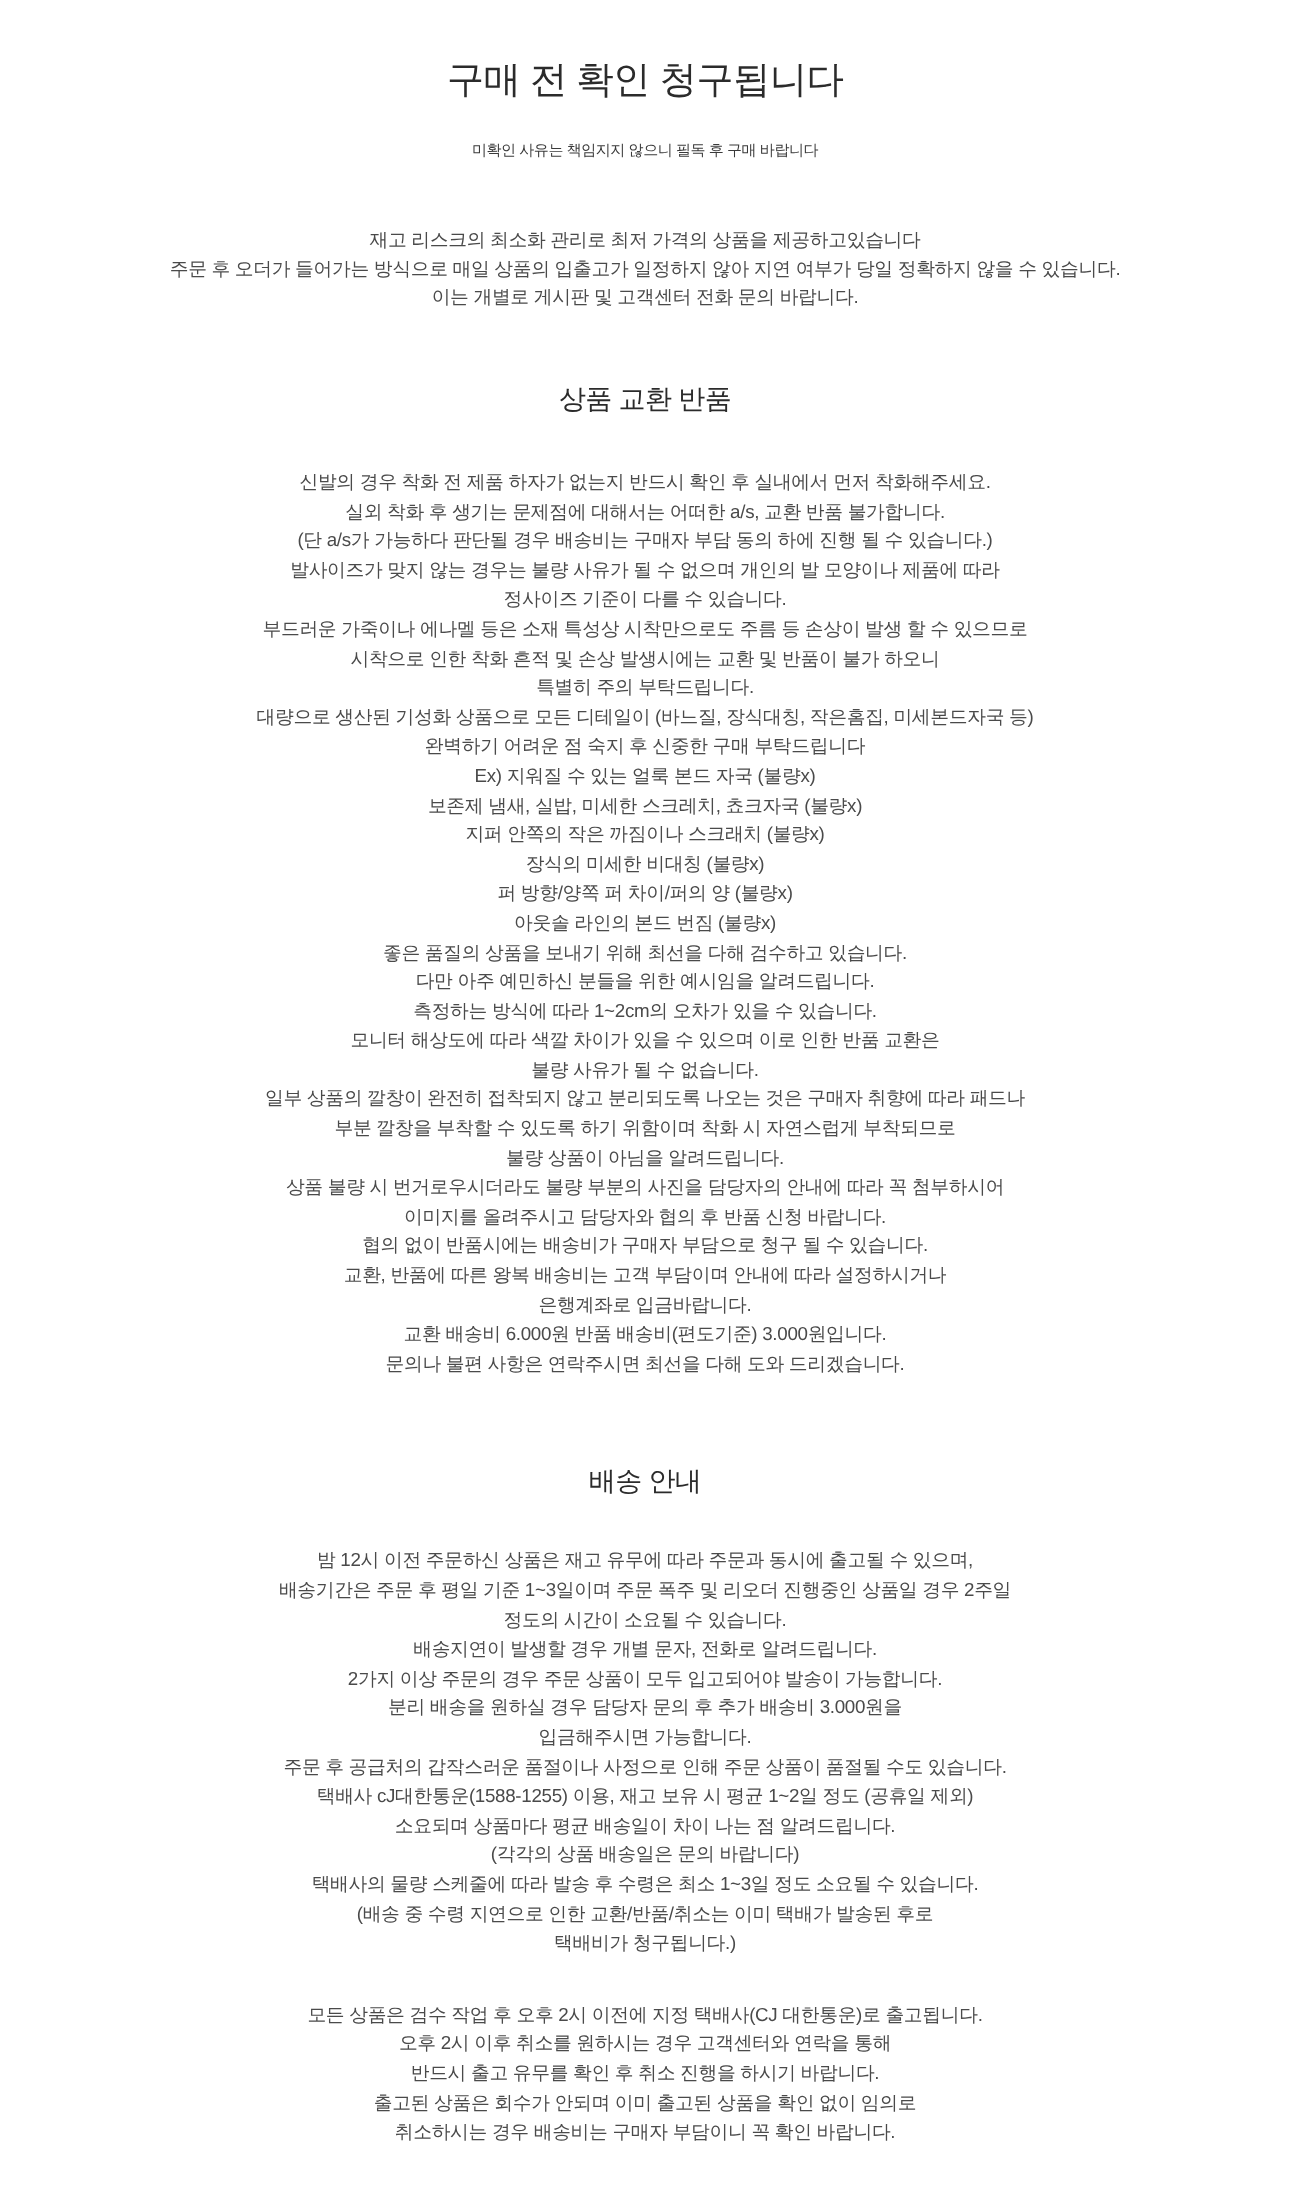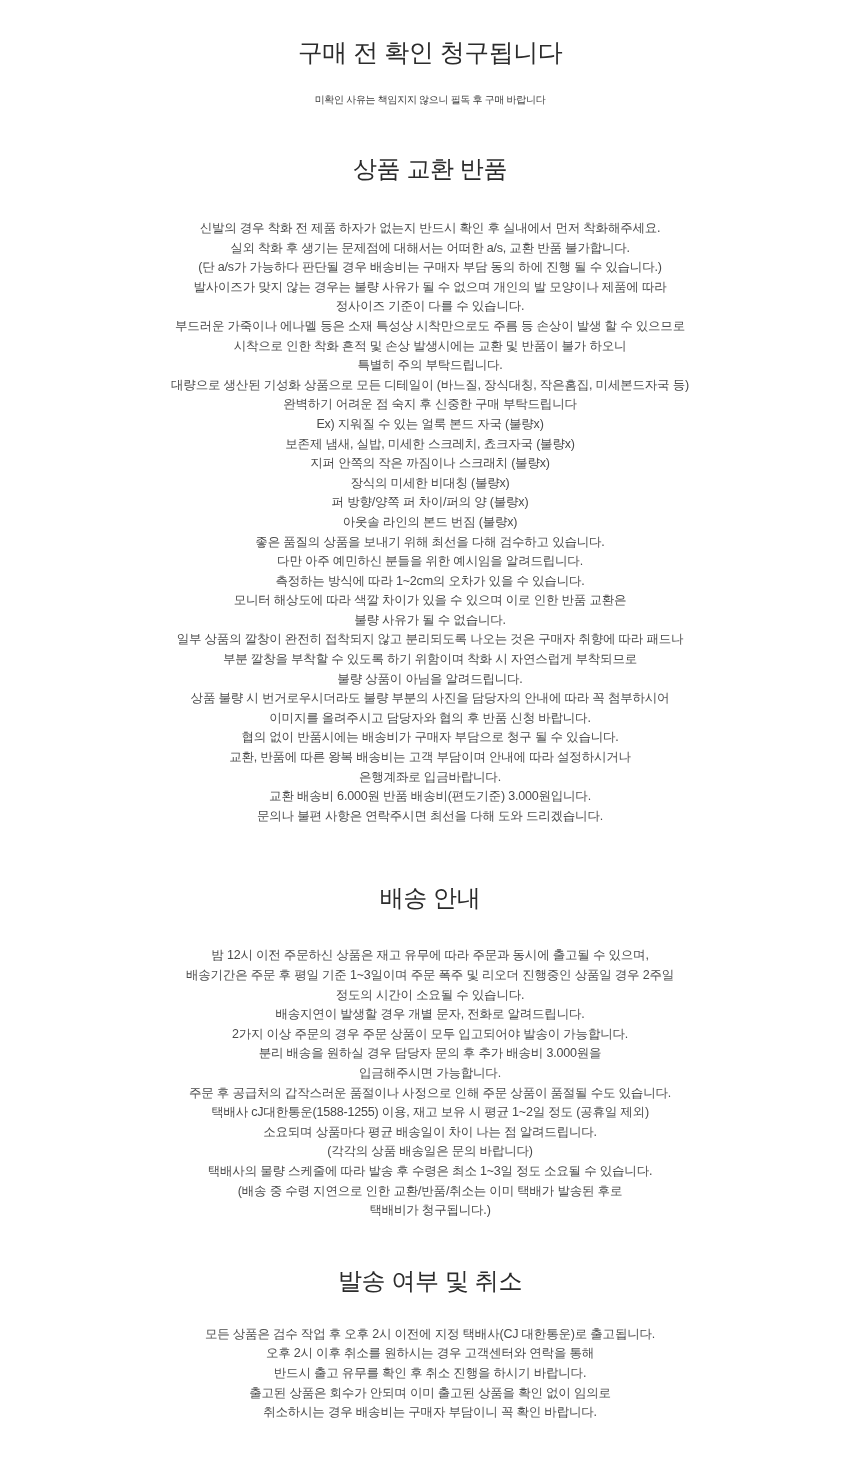--- a/index.html
+++ b/index.html
@@ -42,21 +42,21 @@
     text-align: center;
     font-size: 12.5px;
     line-height: 19px;
     color: #4a4a4a;
     letter-spacing: -0.2px;
     margin: 0;
     padding-top: 44px;
   }
   .section-heading {
     text-align: center;
-    font-size: 24px;
+    font-size: 18px;
     font-weight: 400;
     color: #2b2b2b;
     letter-spacing: -0.4px;
     margin: 0;
   }
   .sec-exchange .section-heading { padding-top: 46px; }
   .sec-shipping .section-heading { padding-top: 56px; }
   .sec-dispatch .section-heading { padding-top: 44px; }
 
   .body-block {
@@ -73,29 +73,29 @@
 </style>
 </head>
 <body>
 
 <div class="page">
 
   <h1 class="main-title">구매 전 확인 청구됩니다</h1>
 
   <p class="sub-title">미확인 사유는 책임지지 않으니 필독 후 구매 바랍니다</p>
 
+  <p class="intro-block">재고 리스크의 최소화 관리로 최저 가격의 상품을 제공하고있습니다<br>주문 후 오더가 들어가는 방식으로 매일 상품의 입출고가 일정하지 않아 지연 여부가 당일 정확하지 않을 수 있습니다.<br>이는 개별로 게시판 및 고객센터 전화 문의 바랍니다.</p>
 
   <section class="sec-exchange">
     <h2 class="section-heading">상품 교환 반품</h2>
     <p class="body-block">신발의 경우 착화 전 제품 하자가 없는지 반드시 확인 후 실내에서 먼저 착화해주세요.<br>실외 착화 후 생기는 문제점에 대해서는 어떠한 a/s, 교환 반품 불가합니다.<br>(단 a/s가 가능하다 판단될 경우 배송비는 구매자 부담 동의 하에 진행 될 수 있습니다.)<br>발사이즈가 맞지 않는 경우는 불량 사유가 될 수 없으며 개인의 발 모양이나 제품에 따라<br>정사이즈 기준이 다를 수 있습니다.<br>부드러운 가죽이나 에나멜 등은 소재 특성상 시착만으로도 주름 등 손상이 발생 할 수 있으므로<br>시착으로 인한 착화 흔적 및 손상 발생시에는 교환 및 반품이 불가 하오니<br>특별히 주의 부탁드립니다.<br>대량으로 생산된 기성화 상품으로 모든 디테일이 (바느질, 장식대칭, 작은홈집, 미세본드자국 등)<br>완벽하기 어려운 점 숙지 후 신중한 구매 부탁드립니다<br>Ex) 지워질 수 있는 얼룩 본드 자국 (불량x)<br>보존제 냄새, 실밥, 미세한 스크레치, 쵸크자국 (불량x)<br>지퍼 안쪽의 작은 까짐이나 스크래치 (불량x)<br>장식의 미세한 비대칭 (불량x)<br>퍼 방향/양쪽 퍼 차이/퍼의 양 (불량x)<br>아웃솔 라인의 본드 번짐 (불량x)<br>좋은 품질의 상품을 보내기 위해 최선을 다해 검수하고 있습니다.<br>다만 아주 예민하신 분들을 위한 예시임을 알려드립니다.<br>측정하는 방식에 따라 1~2cm의 오차가 있을 수 있습니다.<br>모니터 해상도에 따라 색깔 차이가 있을 수 있으며 이로 인한 반품 교환은<br>불량 사유가 될 수 없습니다.<br>일부 상품의 깔창이 완전히 접착되지 않고 분리되도록 나오는 것은 구매자 취향에 따라 패드나<br>부분 깔창을 부착할 수 있도록 하기 위함이며 착화 시 자연스럽게 부착되므로<br>불량 상품이 아님을 알려드립니다.<br>상품 불량 시 번거로우시더라도 불량 부분의 사진을 담당자의 안내에 따라 꼭 첨부하시어<br>이미지를 올려주시고 담당자와 협의 후 반품 신청 바랍니다.<br>협의 없이 반품시에는 배송비가 구매자 부담으로 청구 될 수 있습니다.<br>교환, 반품에 따른 왕복 배송비는 고객 부담이며 안내에 따라 설정하시거나<br>은행계좌로 입금바랍니다.<br>교환 배송비 6.000원 반품 배송비(편도기준) 3.000원입니다.<br>문의나 불편 사항은 연락주시면 최선을 다해 도와 드리겠습니다.</p>
   </section>
 
   <section class="sec-shipping">
     <h2 class="section-heading">배송 안내</h2>
     <p class="body-block">밤 12시 이전 주문하신 상품은 재고 유무에 따라 주문과 동시에 출고될 수 있으며,<br>배송기간은 주문 후 평일 기준 1~3일이며 주문 폭주 및 리오더 진행중인 상품일 경우 2주일<br>정도의 시간이 소요될 수 있습니다.<br>배송지연이 발생할 경우 개별 문자, 전화로 알려드립니다.<br>2가지 이상 주문의 경우 주문 상품이 모두 입고되어야 발송이 가능합니다.<br>분리 배송을 원하실 경우 담당자 문의 후 추가 배송비 3.000원을<br>입금해주시면 가능합니다.<br>주문 후 공급처의 갑작스러운 품절이나 사정으로 인해 주문 상품이 품절될 수도 있습니다.<br>택배사 cJ대한통운(1588-1255) 이용, 재고 보유 시 평균 1~2일 정도 (공휴일 제외)<br>소요되며 상품마다 평균 배송일이 차이 나는 점 알려드립니다.<br>(각각의 상품 배송일은 문의 바랍니다)<br>택배사의 물량 스케줄에 따라 발송 후 수령은 최소 1~3일 정도 소요될 수 있습니다.<br>(배송 중 수령 지연으로 인한 교환/반품/취소는 이미 택배가 발송된 후로<br>택배비가 청구됩니다.)</p>
   </section>
 
   <section class="sec-dispatch">
-    <h2 class="section-heading">발송 여부 및 취소</h2>
     <p class="body-block">모든 상품은 검수 작업 후 오후 2시 이전에 지정 택배사(CJ 대한통운)로 출고됩니다.<br>오후 2시 이후 취소를 원하시는 경우 고객센터와 연락을 통해<br>반드시 출고 유무를 확인 후 취소 진행을 하시기 바랍니다.<br>출고된 상품은 회수가 안되며 이미 출고된 상품을 확인 없이 임의로<br>취소하시는 경우 배송비는 구매자 부담이니 꼭 확인 바랍니다.</p>
   </section>
 
 </div>
 
 </body></html>

